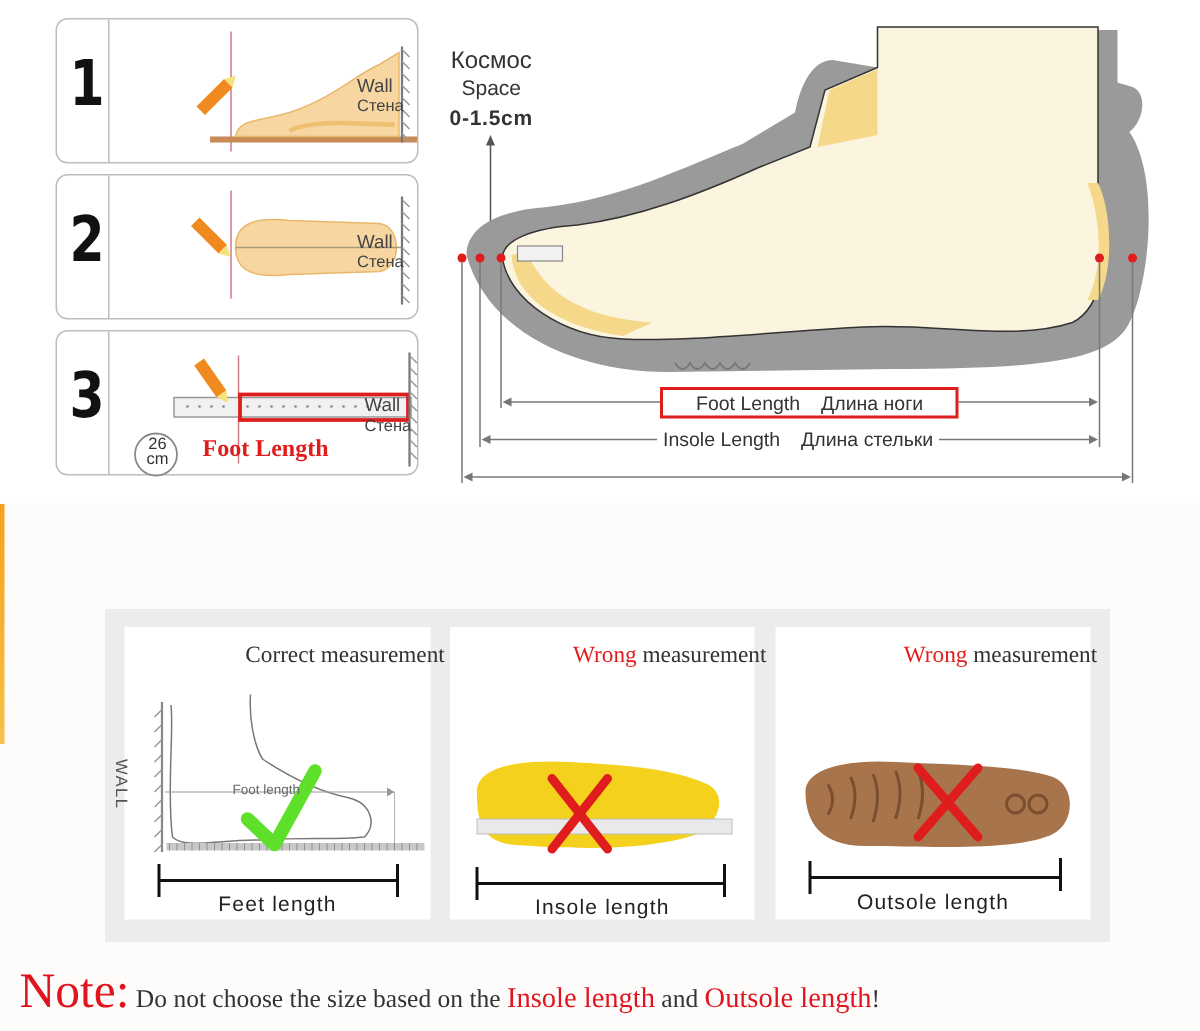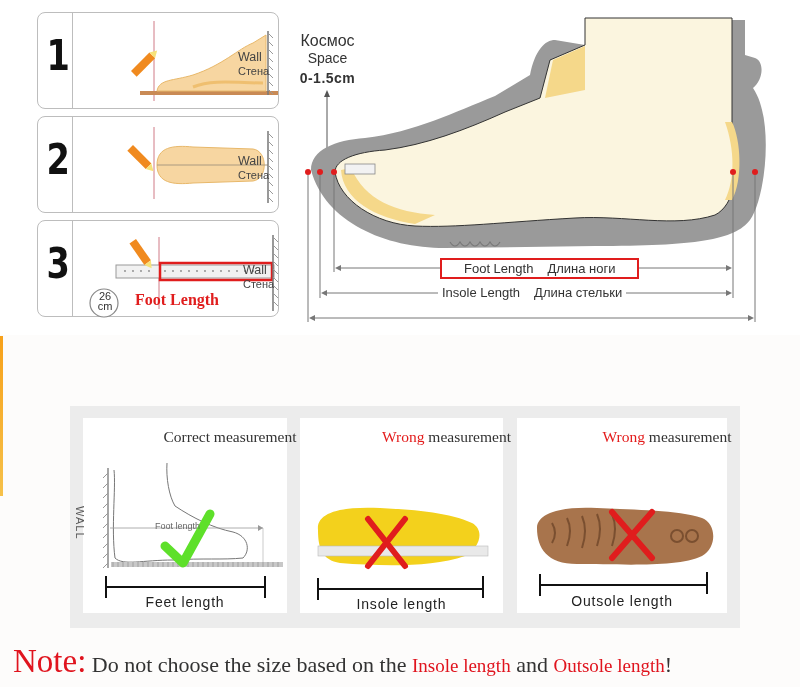--- a/index.html
+++ b/index.html
@@ -37,21 +37,21 @@
   
   .compare { position: absolute; left: 70px; top: 406px; width: 670px; height: 222px; background: #ececec; }
   .card { position: absolute; top: 12px; width: 170px; height: 195px; background: #fff; }
   .card-title { position: absolute; top: 10px; left: 0; width: 100%; text-align: center; font-family: "Liberation Serif", serif; font-size: 15.5px; color: #333; margin-left: 45px; }
   .card-title .wrong { color: #e31b1b; }
   .card-caption { position: absolute; left: 0; width: 100%; text-align: center; font-size: 14px; color: #222; letter-spacing: 0.8px; }
   .card svg { position: absolute; left: 0; top: 0; }
 
   .note { position: absolute; left: 13px; top: 643px; width: 790px; white-space: nowrap; font-family: "Liberation Serif", serif; }
   .note .lead { color: #e0141e; font-size: 33px; }
-  .note .body { color: #333; font-size: 22px; }
+  .note .body { color: #333; font-size: 17px; }
   .note .hl { color: #e0141e; font-size: 19px; }
 </style>
 </head>
 <body>
 
 <div class="top">
 
   <div class="step" style="top:12px;height:97px;">
     <div class="num-col"></div>
     <div class="num" style="top:18px;">1</div>

